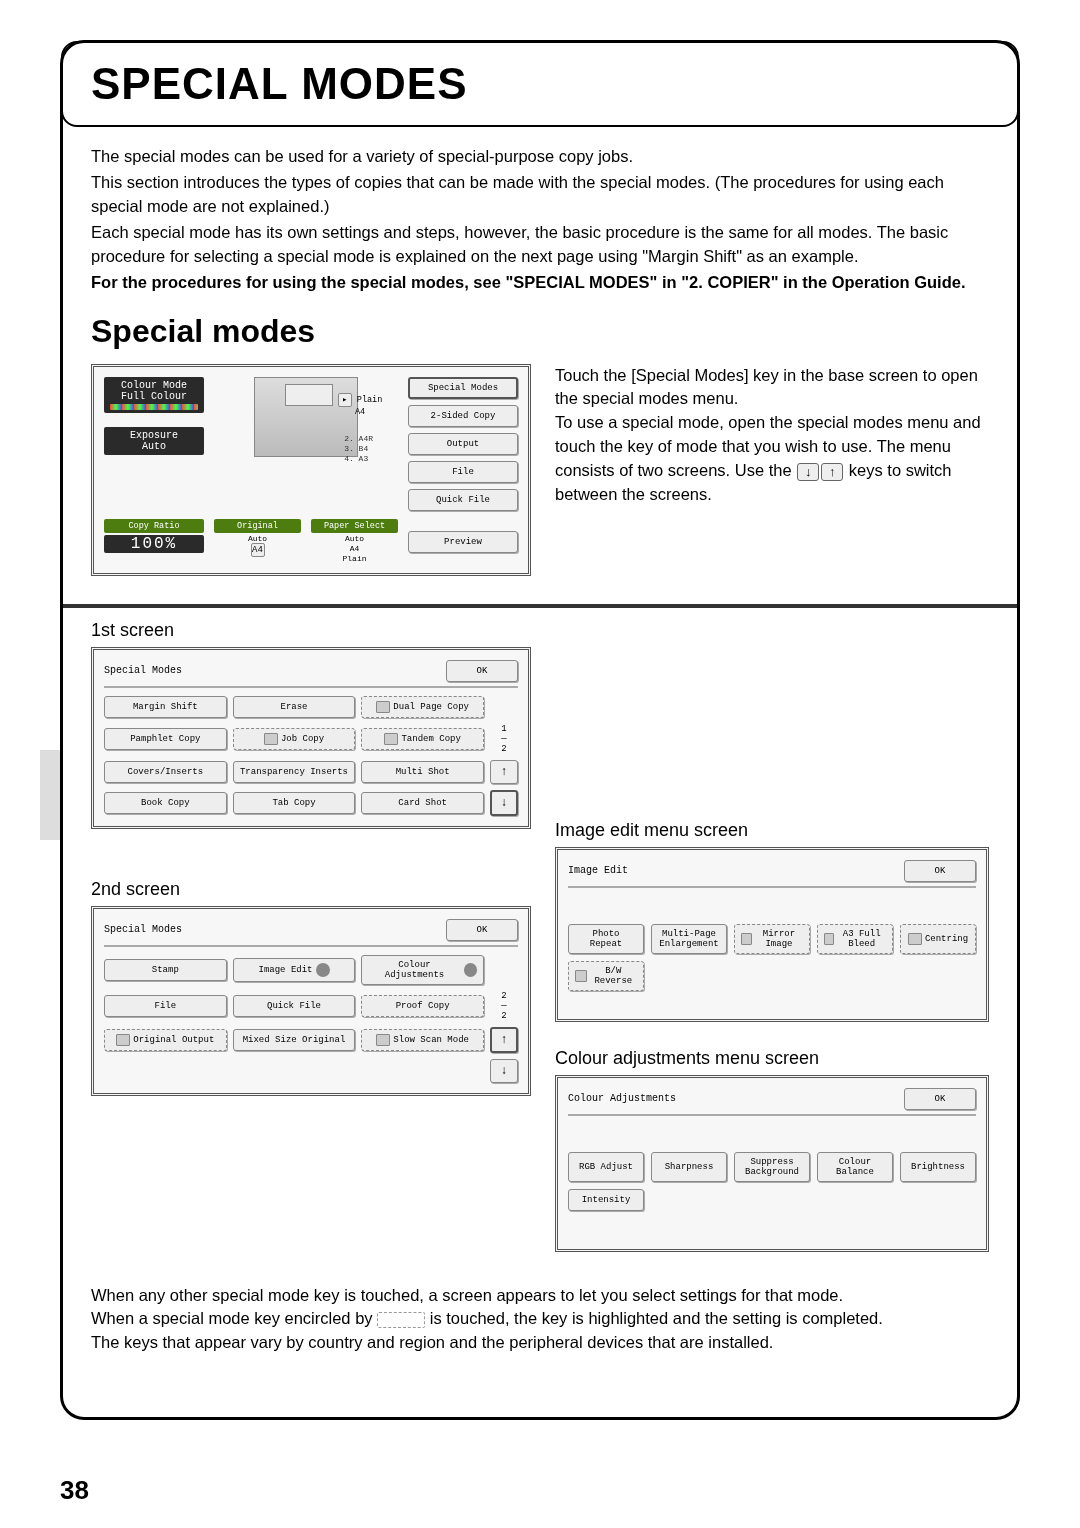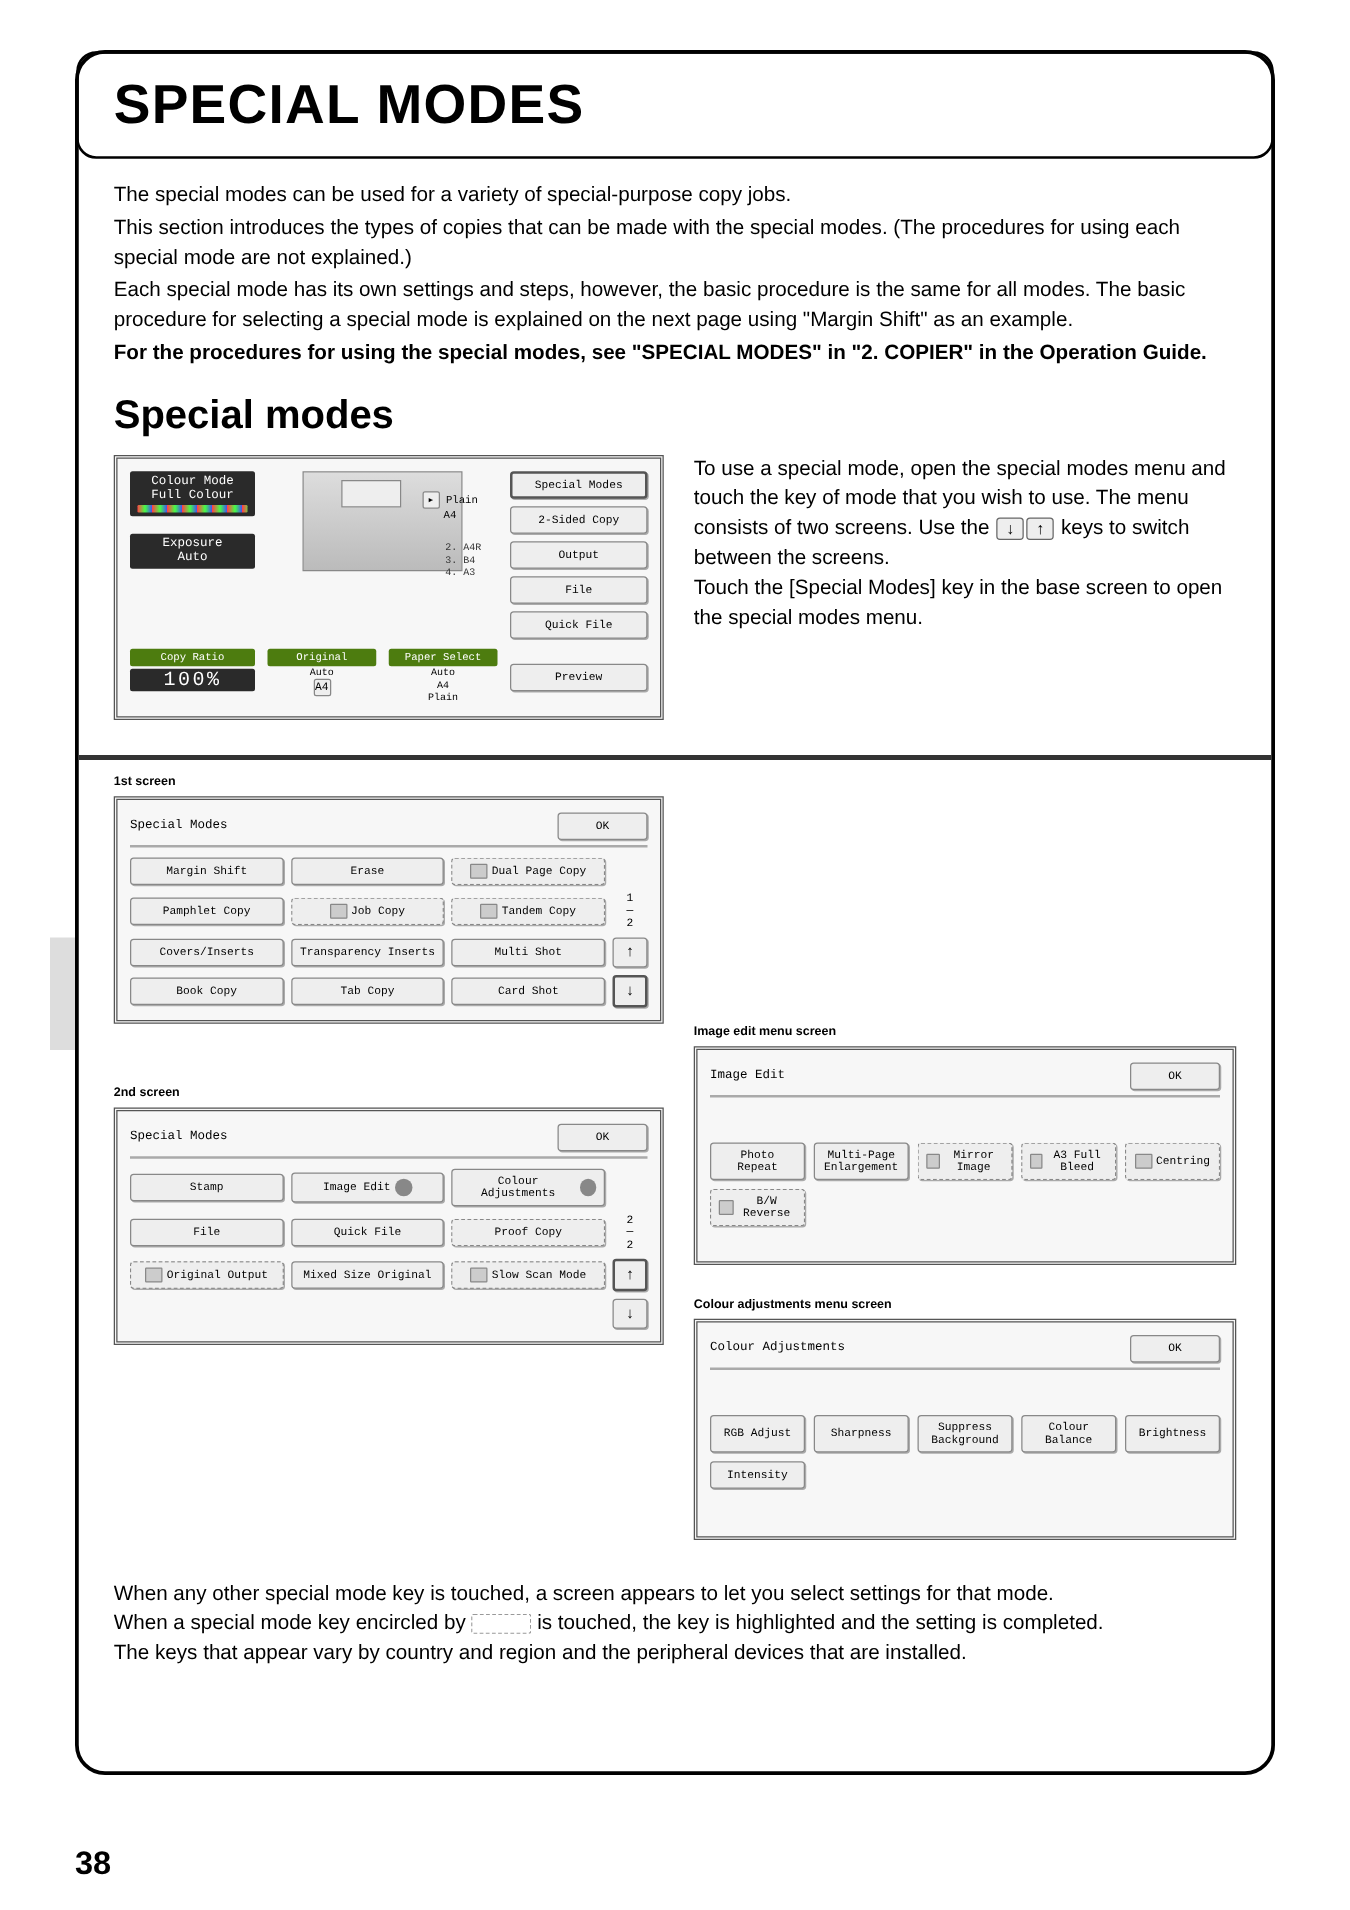--- a/index.html
+++ b/index.html
@@ -85,36 +85,36 @@
       border: 1.5px dashed #888;
     }
     .panel .btn.oknm {
       min-width: 72px;
     }
     .base-row1 { display: flex; gap: 6px; }
     .base-left { flex: 0 0 100px; display:flex; flex-direction:column; gap:14px;}
     .base-mid { flex:1; display:flex; flex-direction:column; align-items:center; gap:2px;}
     .base-right { flex:0 0 110px; display:flex; flex-direction:column; gap:6px;}
     .tray-img {
-      width: 128px; height: 80px; position: relative;
+      width: 104px; height: 80px; position: relative;
       background: linear-gradient(#ddd,#bbb);
       border:1px solid #888;
     }
     .tray-lines { position:absolute; right:-16px; top:56px; font-size:8px; line-height:10px; color:#333;}
     .tray-label { font-size:8.5px; text-align:center; margin-top:2px; line-height:10px;}
     .base-row2 { display:flex; gap:10px; margin-top:8px; align-items:flex-start;}
     .base-row2 .grp { flex:1; text-align:center; }
     .base-row2 .slot2 { background:#4d7c0f; color:#fff; border-radius:2px; padding:2px 4px; font-size:8.5px;}
     .base-row2 .sub { font-size:8px; line-height:9px; margin-top:1px;}
     .ratio-pct { font-size:16px; color:#fff; letter-spacing:2px; margin-top:2px;}
     .little-box { display:inline-block; width:14px; height:14px; border:1px solid #888; background:#eee; border-radius:2px; vertical-align:middle; font-size:9px; text-align:center; line-height:12px;}
     .instr p { font-size:16.5px; line-height:1.45; }
     .key { display:inline-block; border:1px solid #666; border-radius:3px; background:#eee; width:22px; height:18px; text-align:center; font-size:13px; line-height:16px; vertical-align:middle; margin:0 1px;}
     .divider { height:4px; background:#333; margin: 14px -28px 12px -28px; }
-    .screen-label { font-weight:bold; font-size:10px; margin-bottom:6px; }
+    .screen-label { font-weight:normal; font-size:18px; margin-bottom:6px; }
     .sm-panel .title-bar {
       display:flex; justify-content:space-between; align-items:center;
       border-bottom:2px solid #aaa; padding-bottom:4px; margin-bottom:8px;
       font-size:10px;
     }
     .sm-grid {
       display:grid;
       grid-template-columns: repeat(3, 1fr) 28px;
       gap:6px;
       align-items:center;
@@ -218,26 +218,26 @@
             </div>
             <div class="grp" style="flex:0 0 110px;">
               <div style="height:12px"></div>
               <div class="btn">Preview</div>
             </div>
           </div>
         </div>
       </div>
 
       <div class="right-col instr">
+        <p>Touch the [Special Modes] key in the base screen to open the special modes menu.</p>
         <p>
           <span>To use a special mode, open the special modes menu and touch the key of mode that you wish to use. The menu consists of two screens. Use the </span>
           <span class="key">↓</span><span class="key">↑</span>
           <span> keys to switch between the screens.</span>
         </p>
-        <p>Touch the [Special Modes] key in the base screen to open the special modes menu.</p>
       </div>
     </div>
 
     <div class="divider"></div>
 
     <div class="two-col">
       <div class="left-col">
         <div class="screen-label">1st screen</div>
         <div class="panel sm-panel">
           <div class="title-bar">

